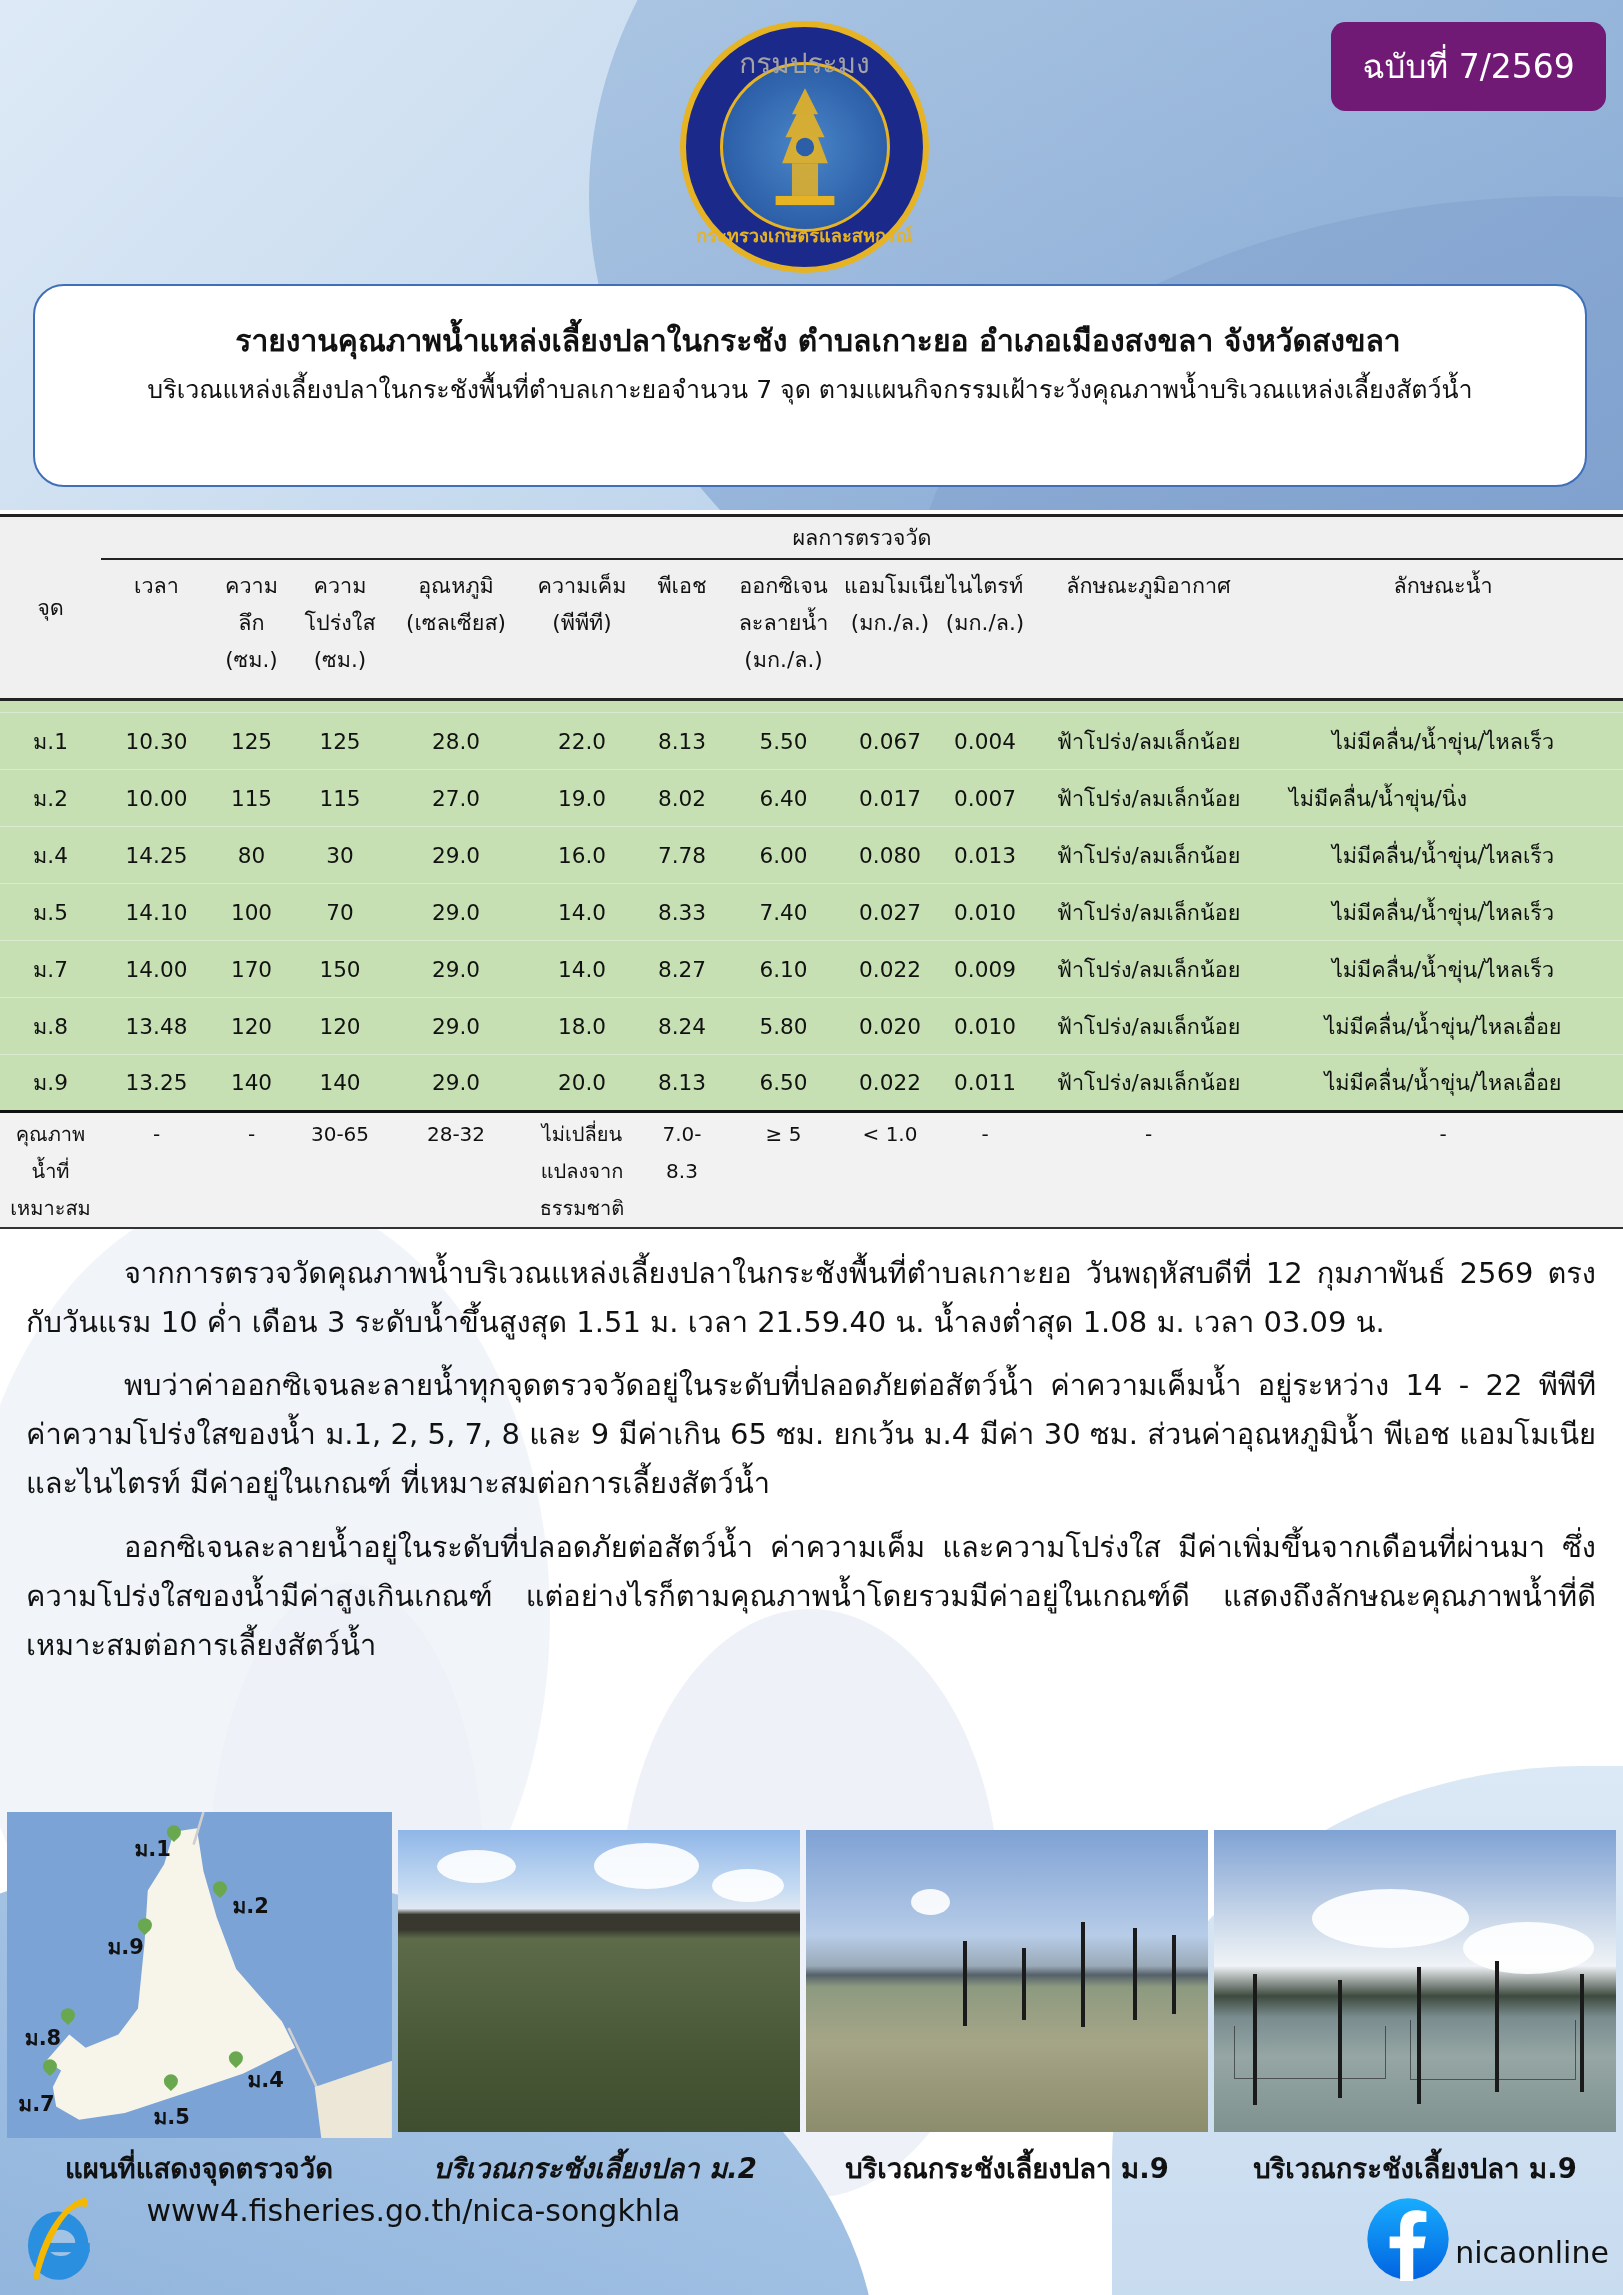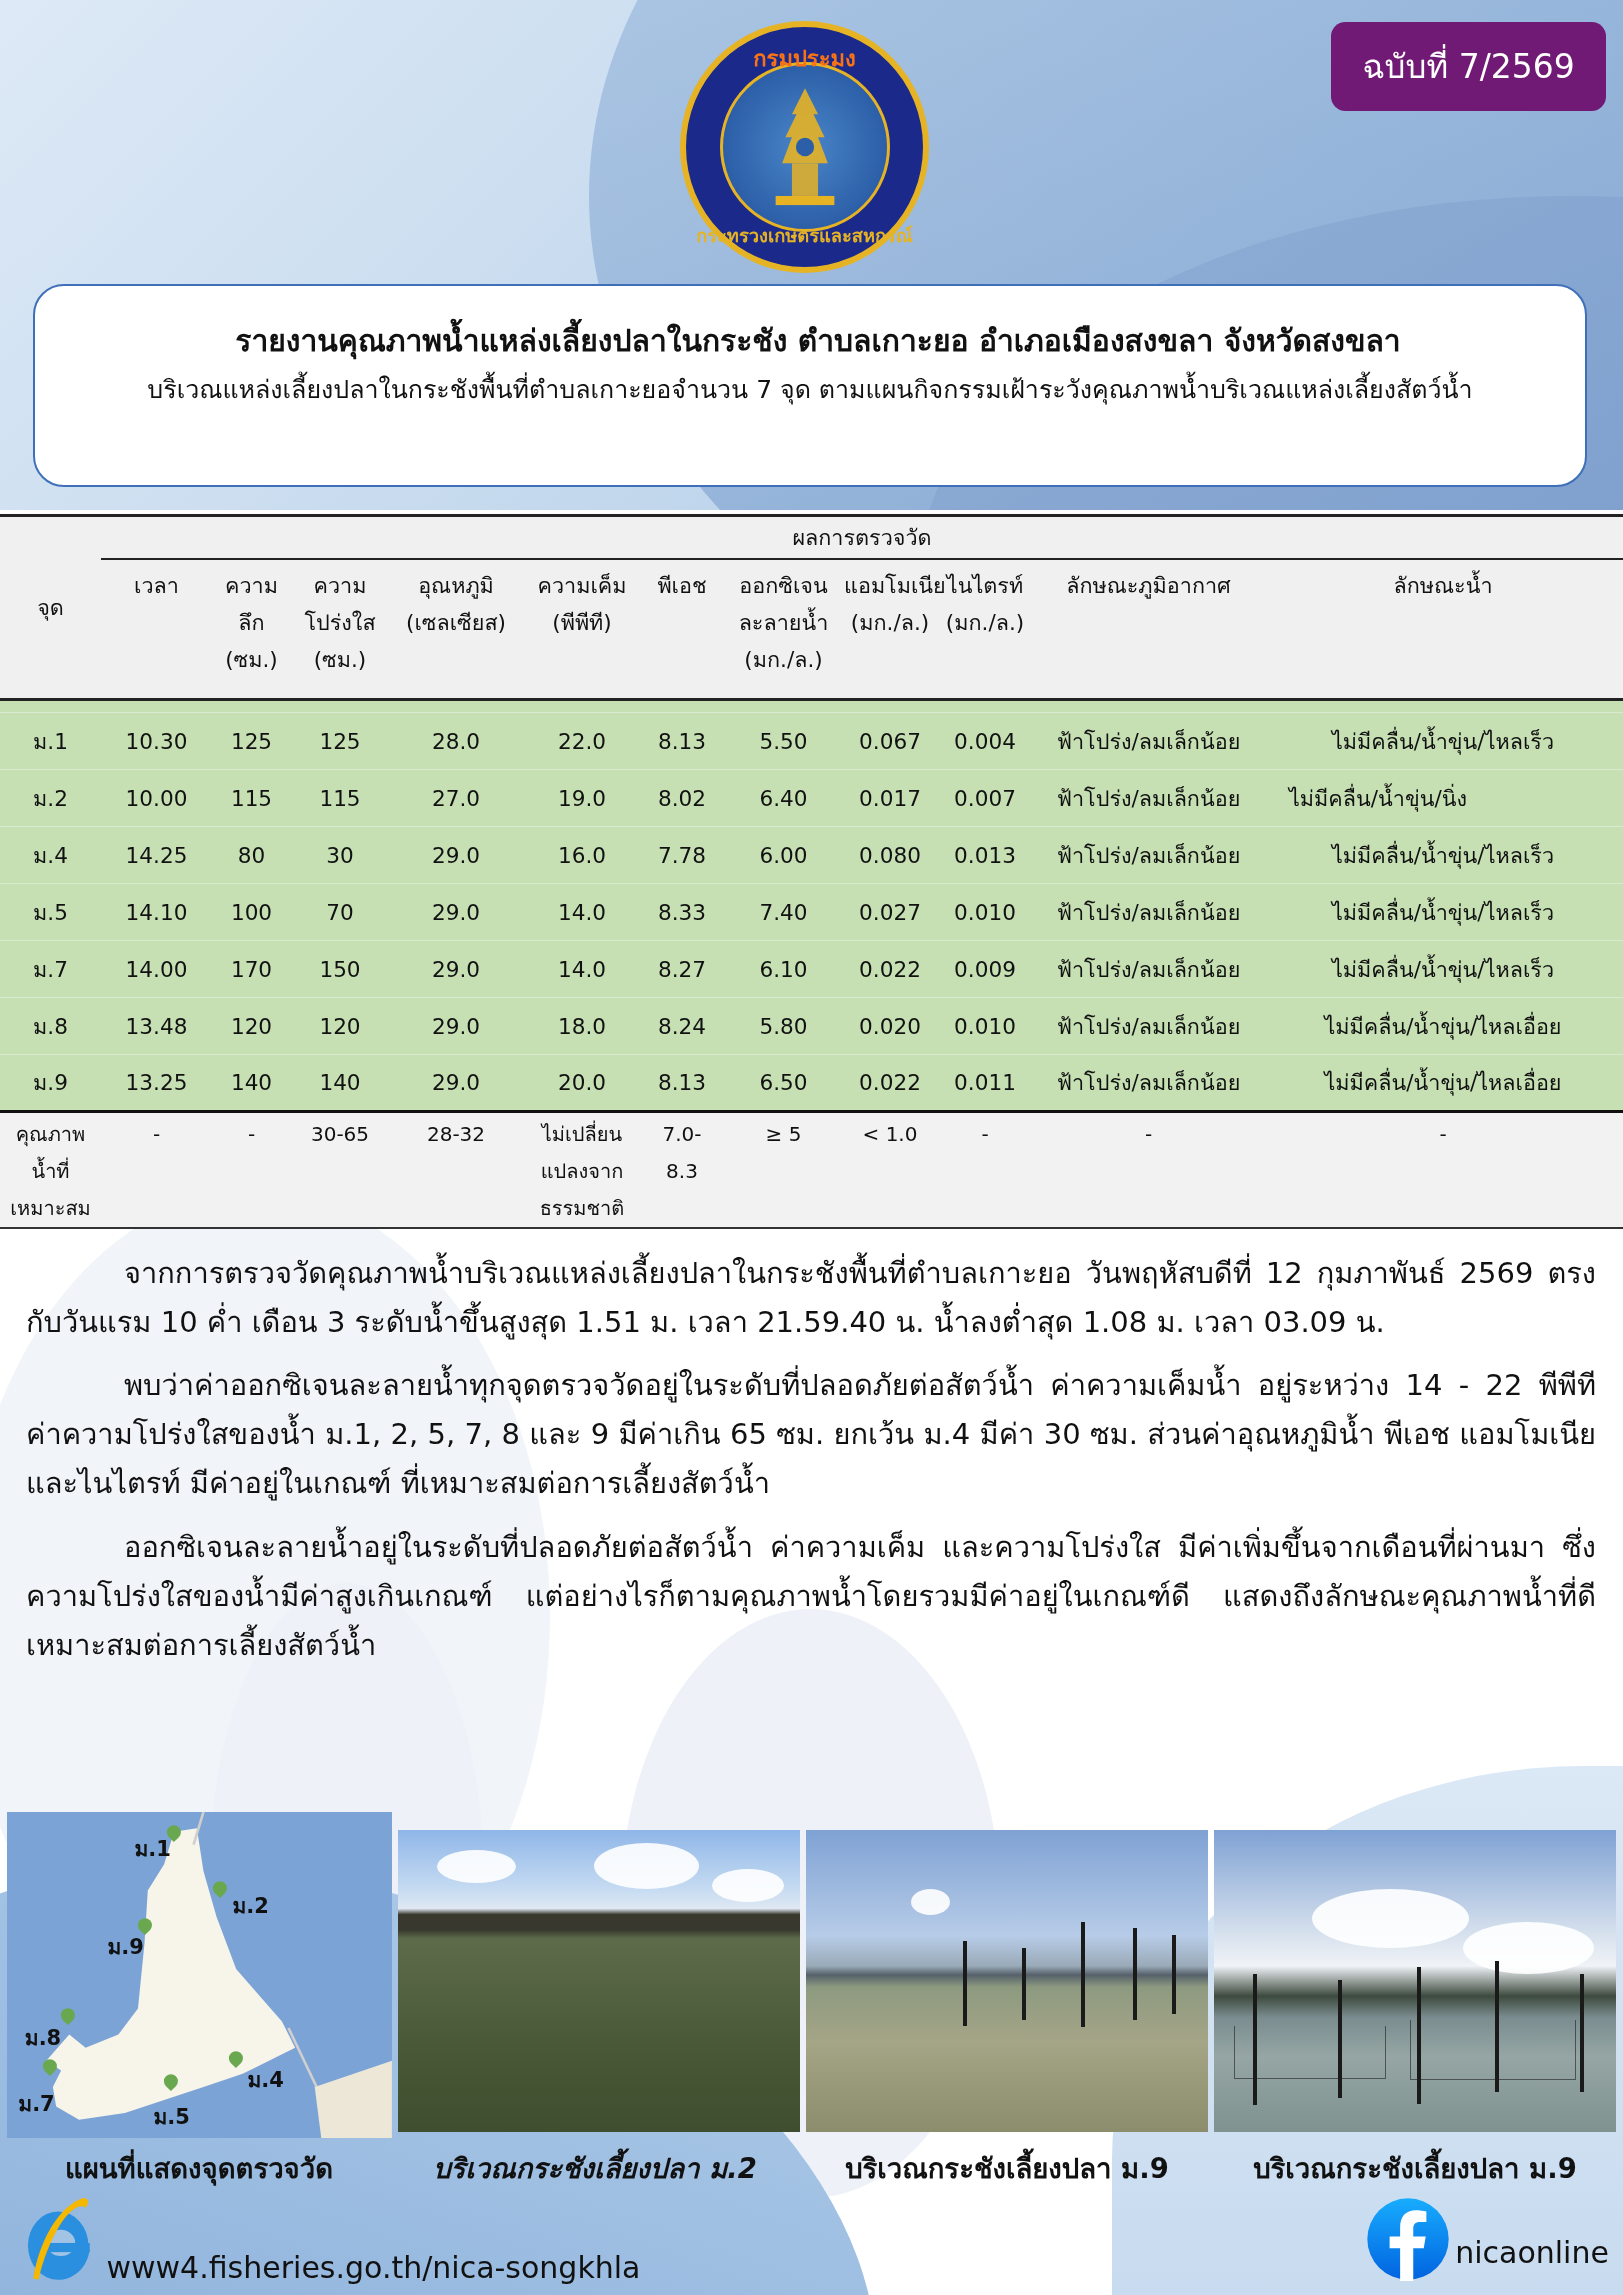--- a/index.html
+++ b/index.html
@@ -20,21 +20,21 @@
     transform:rotate(20deg);}
   .bg-bottom-right{position:absolute;left:1112px;top:1766px;width:785px;height:654px;
     background:linear-gradient(180deg,#dbe8f5,#c3d8ee);border-radius:60% 0 0 0;}
 
   
   .logo{position:absolute;left:680px;top:21px;width:249px;height:252px;border-radius:50%;
     background:#1b2a8a;border:6.5px solid #e6b325;box-sizing:border-box;display:flex;align-items:center;justify-content:center;}
   .logo-inner{width:164px;height:164px;border-radius:50%;background:radial-gradient(circle,#4a86c8 0%,#2c5fa8 70%);
     border:3.3px solid #e6b325;display:flex;align-items:center;justify-content:center;}
   .logo-inner svg{width:98px;height:124px;}
-  .logo-text-top{position:absolute;top:14.4px;left:0;width:100%;text-align:center;color:#f97316;font-weight:bold;font-size:22px;}
+  .logo-text-top{position:absolute;top:14.4px;left:0;width:100%;text-align:center;color:#a3a3a3;font-weight:normal;font-size:28px;}
   .logo-text-bottom{position:absolute;bottom:17px;left:0;width:100%;text-align:center;color:#e6b325;font-weight:bold;font-size:18.3px;}
 
   
   .badge{position:absolute;left:1331px;top:21.6px;width:275px;height:89px;background:#701a75;border-radius:14.4px;
     color:#fff;font-size:33px;display:flex;align-items:center;justify-content:center;}
 
   
   .title-box{position:absolute;left:33px;top:284px;width:1554px;height:203px;background:#fff;
     border:2.6px solid #3e6fb8;border-radius:31px;box-sizing:border-box;text-align:center;}
   .title-box h1{margin:31px 0 0 16px;font-size:30px;font-weight:bold;}
@@ -65,21 +65,21 @@
   .photo2{left:806px;top:1830px;width:402px;height:302px;
     background:linear-gradient(180deg,#7fa2d4 0%,#b7cce8 35%,#9aaab8 45%,#55606a 48%,#8d9a80 52%,#a5a587 70%,#8c8d6c 100%);}
   .photo3{left:1214px;top:1830px;width:402px;height:302px;
     background:linear-gradient(180deg,#7fa2d4 0%,#d8e2ee 35%,#f0f3f7 45%,#3d4a3e 55%,#7a8c8f 62%,#95a6a4 75%,#7f9290 100%);}
   .cloud{position:absolute;background:#fff;border-radius:50%;opacity:.9;}
   .pole{position:absolute;width:3.9px;background:#1a1a1a;}
   .net{position:absolute;border:1.3px solid rgba(30,30,30,.6);border-top:none;}
   .caption{position:absolute;top:2146px;font-size:27.5px;font-weight:bold;text-align:center;}
 
   
-  .footer-left{position:absolute;left:19.6px;top:2193px;display:flex;align-items:flex-end;}
+  .footer-left{position:absolute;left:19.6px;top:2193px;display:flex;align-items:flex-start;gap:40px;}
   .footer-right{position:absolute;left:1366px;top:2197px;display:flex;align-items:center;}
   .footer-text{font-size:30px;color:#111;}
 </style>
 </head>
 <body>
 
 <div class="bg-top"></div>
 <div class="bg-swoosh1"></div>
 <div class="bg-swoosh2"></div>
 <div class="bg-white-curve"></div>

